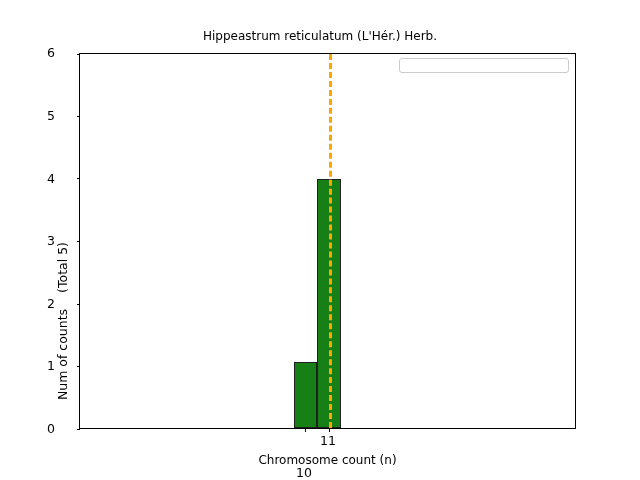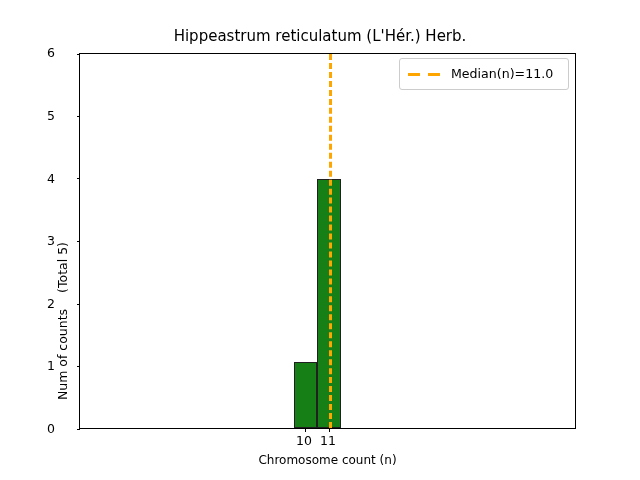--- a/index.html
+++ b/index.html
@@ -20,21 +20,21 @@
     height: 480px;
     background: #ffffff;
   }
   
   #chart-title {
     position: absolute;
     left: 0;
     top: 27px;
     width: 640px;
     text-align: center;
-    font-size: 15px;
+    font-size: 12px;
     line-height: 18px;
     color: #000000;
     white-space: nowrap;
   }
   
   #plot-area {
     position: absolute;
     left: 79px;
     top: 53px;
     width: 497px;
@@ -175,21 +175,21 @@
   <div id="chart-title">Hippeastrum reticulatum (L'Hér.) Herb.</div>
 
   <div class="ytick-label" style="top:423px;">0</div>
   <div class="ytick-label" style="top:360px;">1</div>
   <div class="ytick-label" style="top:298px;">2</div>
   <div class="ytick-label" style="top:235px;">3</div>
   <div class="ytick-label" style="top:173px;">4</div>
   <div class="ytick-label" style="top:110px;">5</div>
   <div class="ytick-label" style="top:47px;">6</div>
 
-  <div class="xtick-label" style="left:284px;">10</div>
+  <div class="xtick-label" style="left:284px;margin-top:32px;">10</div>
   <div class="xtick-label" style="left:308px;">11</div>
 
   <div id="xlabel">Chromosome count (n)</div>
 
   <div id="plot-area">
 
     <div id="ylabel-wrap">
       <div id="ylabel">
         <span>Num of counts</span><span class="ylabel-sub">(Total 5)</span>
       </div>
@@ -210,22 +210,15 @@
 
       <div class="bar" style="left:214px; width:23px; height:66px;"></div>
 
       <div class="bar" style="left:237px; width:24px; height:249px;"></div>
 
       <div id="median-line" style="left:248.5px;"></div>
     </div>
   </div>
 
   <div id="legend">
-    <div class="legend-row">
-      <span class="legend-swatch">
-        <span class="dash d1"></span>
-          <span class="dash d2"></span>
-      </span>
-      <span class="legend-text">Median(n)=11.0</span>
-    </div>
   </div>
 
 </div>
 
 </body></html>

